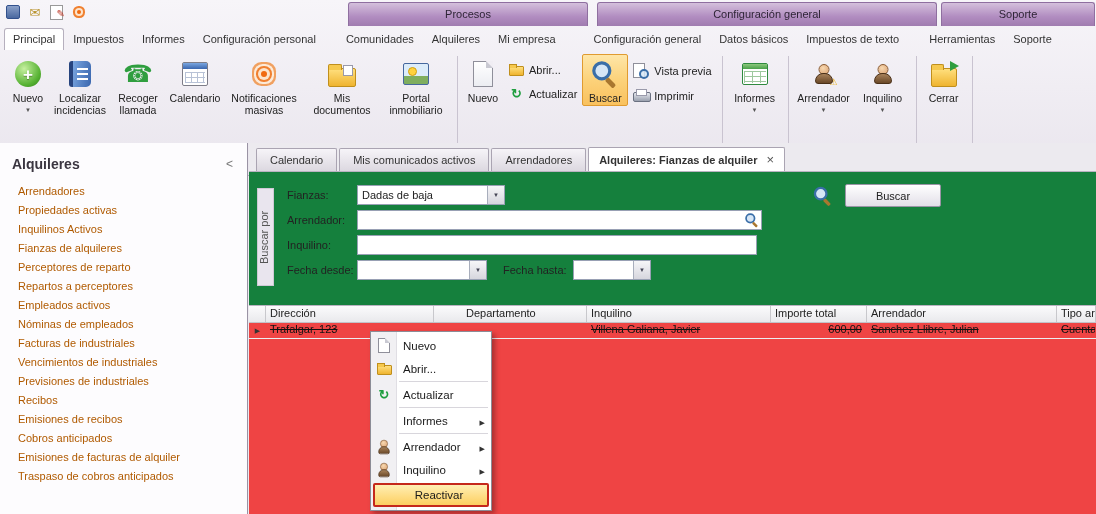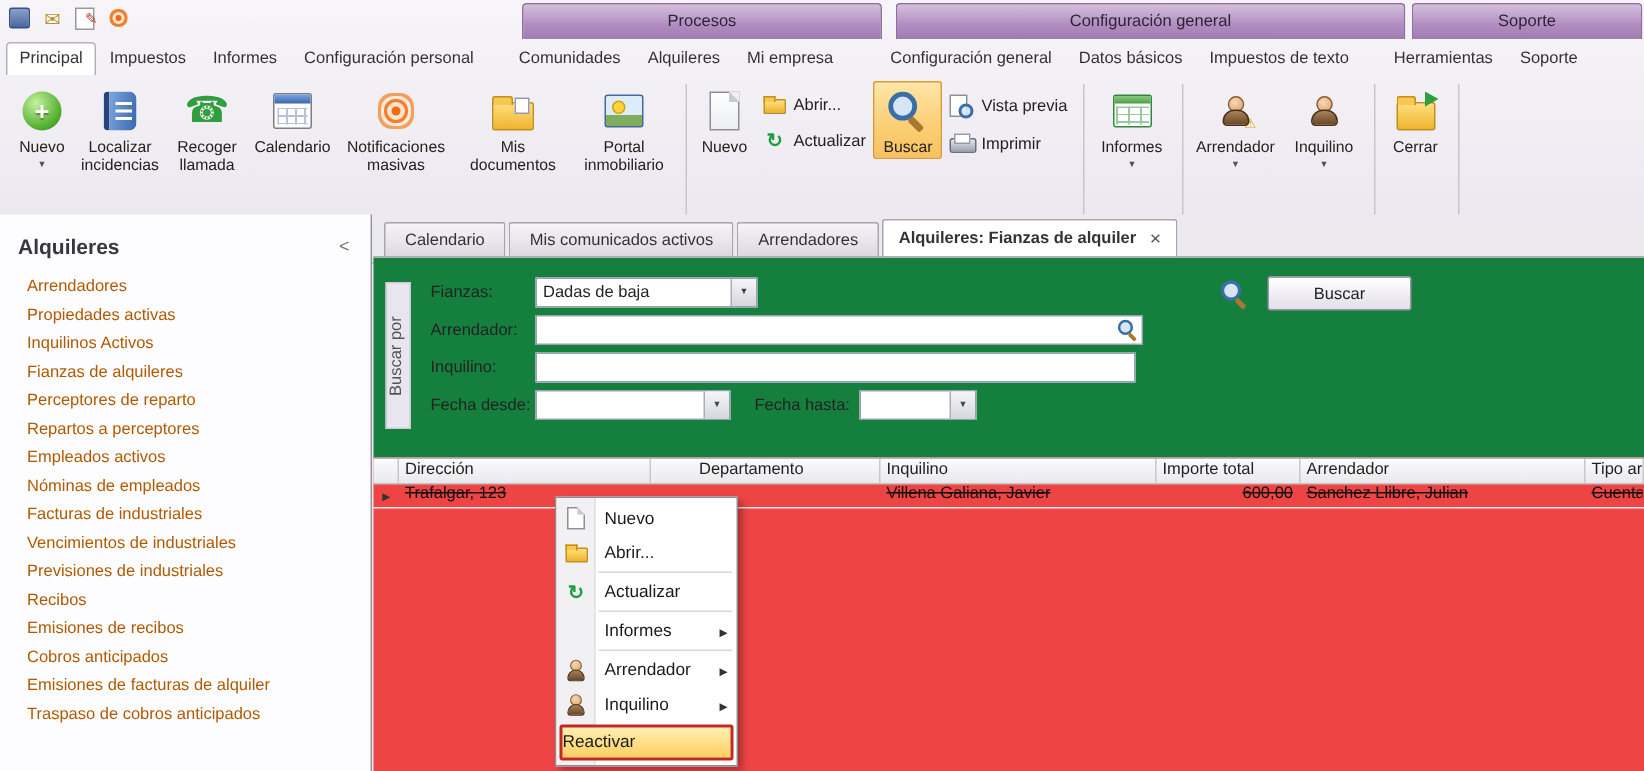--- a/index.html
+++ b/index.html
@@ -155,21 +155,21 @@
   
   .ctx-menu { position:absolute; left:370px; top:331px; width:122px; background:#fff; border:1px solid #8c8c96;
               box-shadow:3px 3px 5px rgba(0,0,0,.3); z-index:20; padding:2px 0; }
   .cm-gutter { position:absolute; left:0; top:0; bottom:0; width:26px; background:#f1f0f3; border-right:1px solid #e0dee4; }
   .cm-item { position:relative; height:23px; display:flex; align-items:center; padding-left:32px; font-size:11.5px; color:#1a1a1a; cursor:default; }
   .cm-ic { position:absolute; left:4px; top:50%; transform:translateY(-50%); width:18px; height:18px; display:flex; align-items:center; justify-content:center; }
   .cm-arrow { position:absolute; right:6px; top:50%; transform:translateY(-50%); }
   .cm-arrow::before { content:"▶"; font-size:7px; color:#333; }
   .cm-sep { height:1px; background:#d8d6dc; margin:1px 3px 1px 28px; }
   .cm-item.reactivar { margin:2px 2px 1px 2px; border:2px solid #c5281c; border-radius:2px;
-      background:linear-gradient(#ffefb4,#fedd85 55%,#fccf62); justify-content:flex-start; padding-left:0; height:24px; }
+      background:linear-gradient(#ffefb4,#fedd85 55%,#fccf62); justify-content:center; padding-left:16px; height:24px; }
   .ic-page-sm { width:12px; height:15px; background:#fff; border:1px solid #8f8f9a; position:relative; }
   .ic-page-sm::before { content:""; position:absolute; top:-1px; right:-1px; width:0; height:0; border-top:5px solid #f1f0f3; border-left:5px solid #c9c9d2; }
 </style>
 </head>
 <body>
 
 <div class="app">
 
   <div class="ribbon">
     <div class="qa-row">

